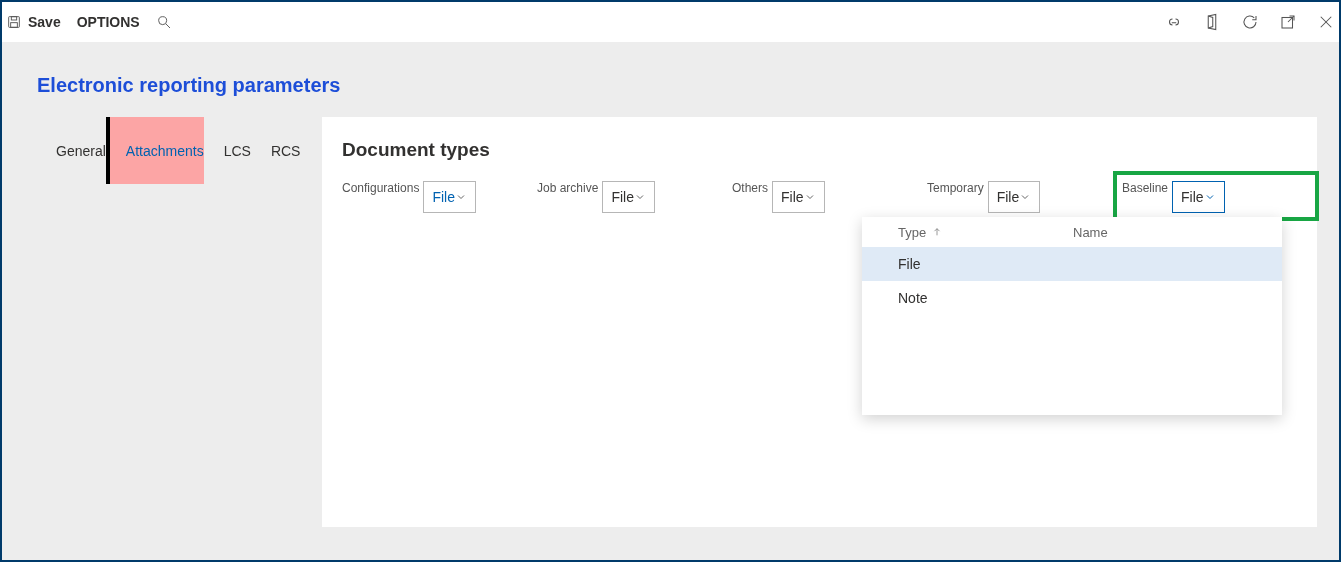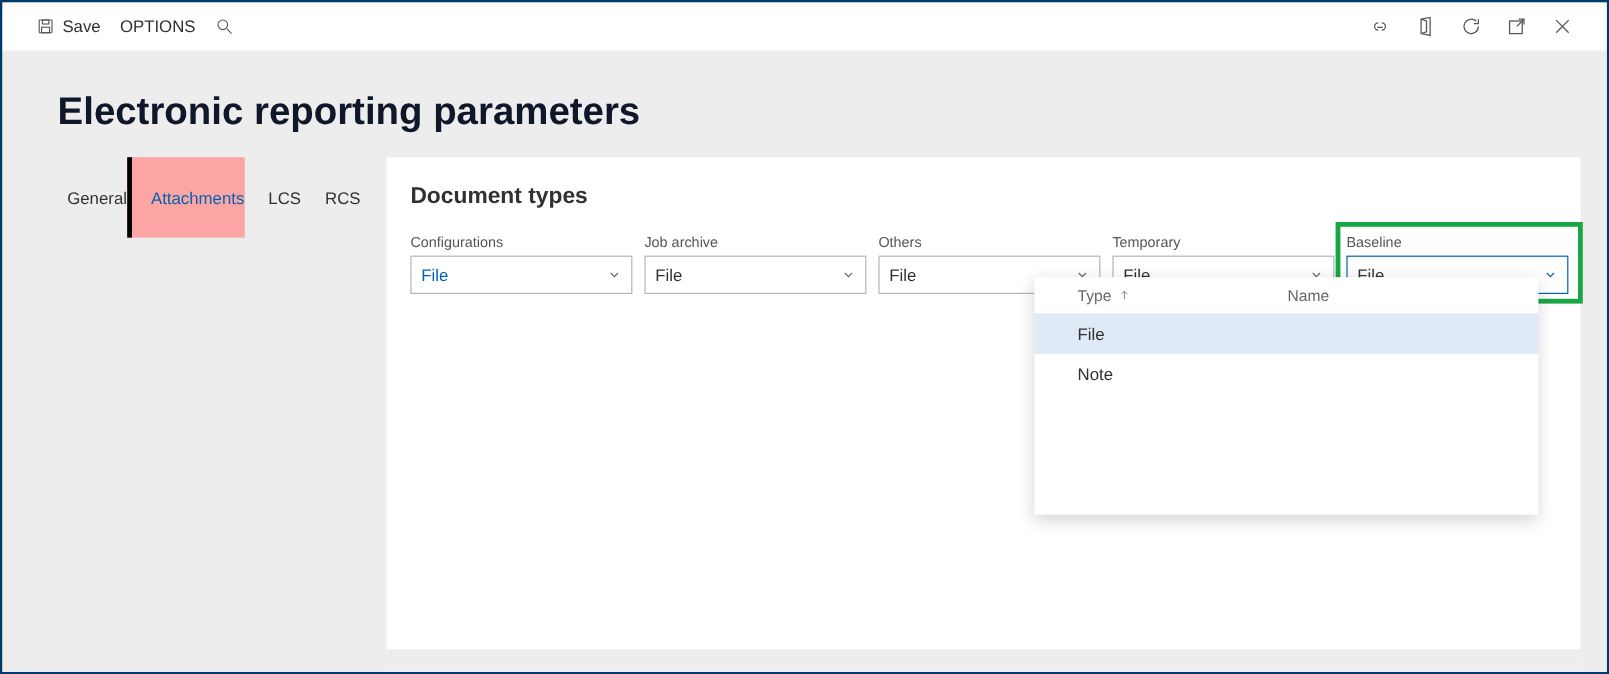--- a/index.html
+++ b/index.html
@@ -13,42 +13,43 @@
       overflow: hidden;
       border: 2px solid #003a6a;
       position: relative;
     }
     
     .toolbar {
       height: 40px;
       display: flex;
       align-items: center;
       justify-content: space-between;
-      padding: 0 28px;
-      background: #fff;
+      padding: 0 4px;
+      background: #fff;
+      font-weight: bold;
     }
     .toolbar-left { display: flex; align-items: center; gap: 16px; }
     .toolbar-right { display: flex; align-items: center; gap: 20px; }
     .tb-btn { display: inline-flex; align-items: center; gap: 6px; cursor: pointer; color: #323130; font-size: 14px; }
     .tb-icon { color: #505050; display: inline-flex; align-items: center; justify-content: center; cursor: pointer; }
     .tb-icon svg { width: 16px; height: 16px; stroke: #555; fill: none; stroke-width: 1.4; }
     .toolbar-right .tb-icon svg { width: 18px; height: 18px; }
 
     
     .content {
       background: #ededed;
       height: calc(100% - 40px);
       padding: 0;
       position: relative;
     }
     .page-title {
-      font-size: 32px;
+      font-size: 20px;
       font-weight: 600;
-      color: #0f172a;
-      padding: 32px 0 20px 46px;
+      color: #1d4ed8;
+      padding: 32px 0 20px 35px;
     }
     .panel-wrap {
       display: flex;
       padding: 0 0 0 34px;
     }
     
     .side-tabs {
       width: 286px;
       display: flex;
     }
@@ -88,21 +89,21 @@
       font-size: 19px;
       font-weight: 700;
       margin-bottom: 20px;
     }
     .fields-row {
       display: flex;
       gap: 10px;
     }
     .field {
       display: flex;
-      flex-direction: column;
+      flex-direction: row;
       gap: 4px;
       width: 185px;
     }
     .field-label { font-size: 12px; color: #555; }
     .dropdown {
       height: 32px;
       border: 1px solid #b6b6b6;
       display: flex;
       align-items: center;
       justify-content: space-between;

